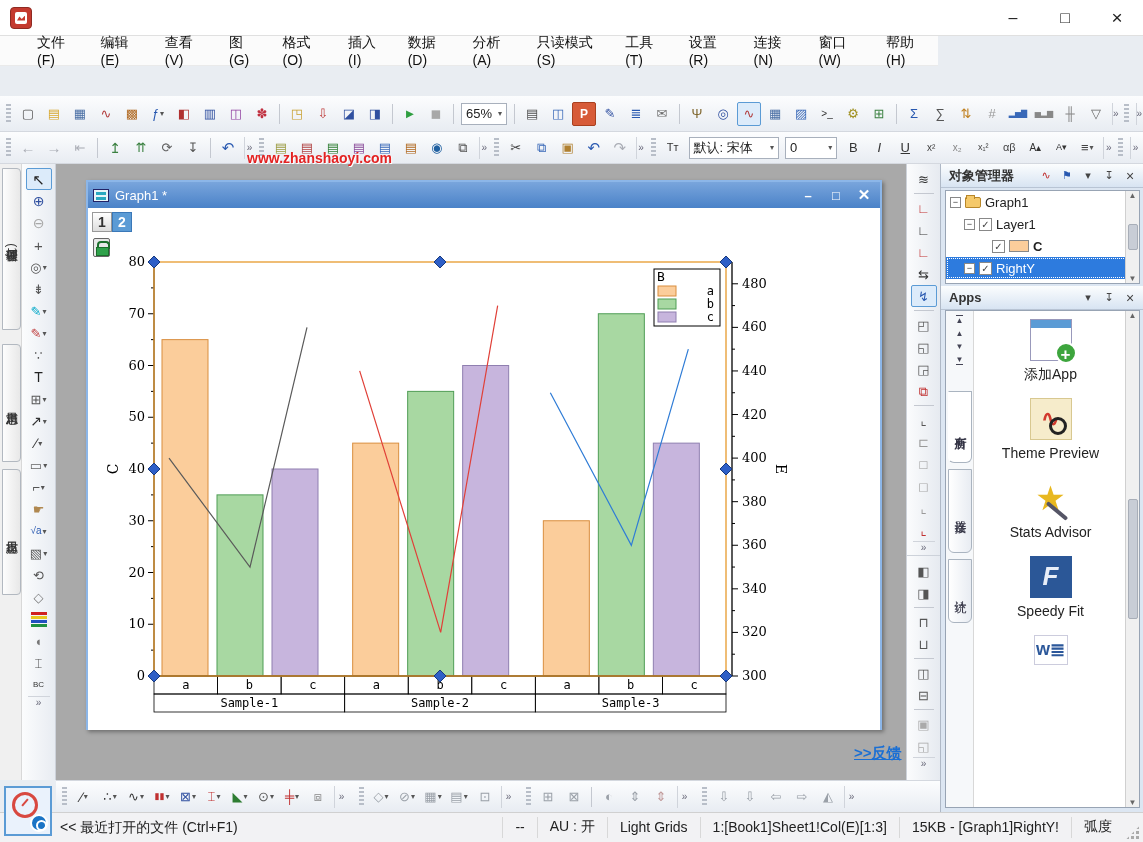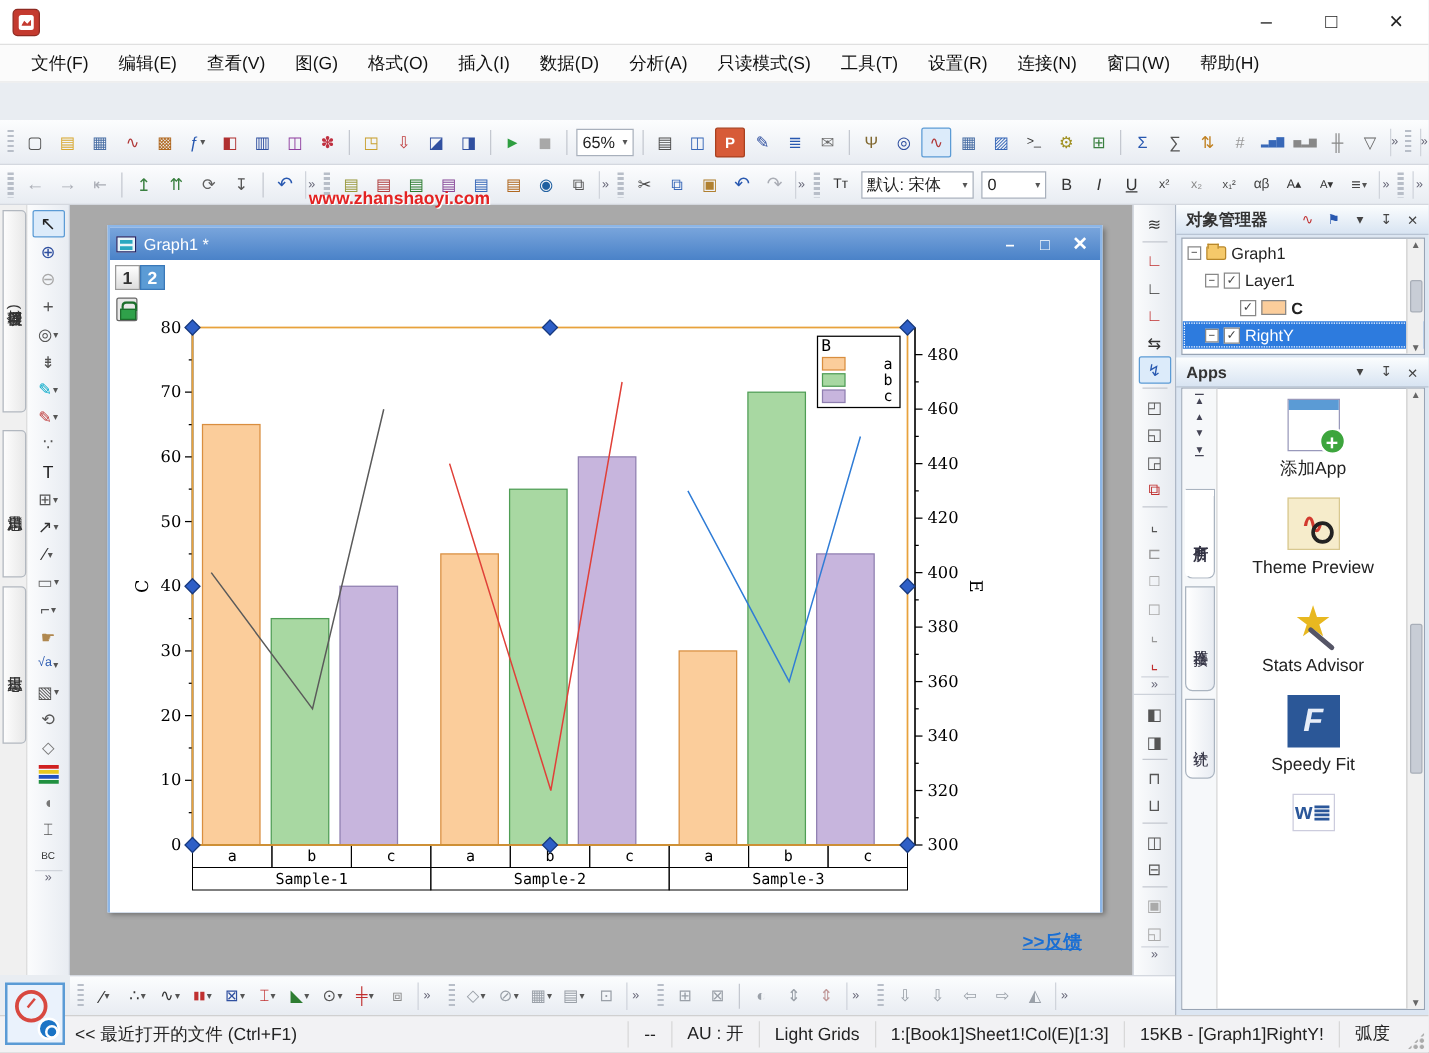--- a/index.html
+++ b/index.html
@@ -9,21 +9,21 @@
   
   .titlebar{position:absolute;left:0;top:0;width:1143px;height:36px;background:#fff;border-bottom:1px solid #E0E0E0;display:flex;align-items:center;}
   .origin-logo{width:22px;height:22px;margin:0 8px 0 10px;background:#C43A2F;border-radius:4px;position:relative;border:1px solid #8E2A22;}
   .origin-logo::after{content:"";position:absolute;left:4px;top:4px;width:12px;height:12px;background:#fff;border-radius:2px;}
   .origin-logo::before{content:"";position:absolute;left:6px;top:8px;width:8px;height:5px;background:#C43A2F;z-index:2;clip-path:polygon(0 100%,30% 20%,60% 70%,100% 0,100% 100%);}
   .titletext{font-size:14px;color:#111;white-space:nowrap;}
   .wcontrols{margin-left:auto;display:flex;height:36px;}
   .wbtn{width:52px;height:36px;display:flex;align-items:center;justify-content:center;font-size:16px;color:#222;}
 
   
-  .menubar{position:absolute;left:0;top:36px;width:1143px;height:30px;background:#FBFBFB;display:flex;align-items:center;padding-left:14px;gap:2px;border-bottom:1px solid #EAEAEA;}
+  .menubar{position:absolute;left:0;top:36px;width:938px;height:30px;background:#FBFBFB;display:flex;align-items:center;padding-left:26px;gap:2px;border-bottom:1px solid #EAEAEA;}
   .menuitem{padding:4px 11px;font-size:14px;color:#111;}
 
   
   .searchrow{position:absolute;left:0;top:66px;width:1143px;height:30px;background:#FBFBFB;display:flex;align-items:center;padding-left:12px;}
   .searchbox{width:250px;height:24px;border:1px solid #A8B4C0;border-radius:12px;background:#fff;display:flex;align-items:center;padding-left:8px;gap:6px;color:#333;font-size:13px;}
   .mag{width:10px;height:10px;border:2px solid #C03030;border-radius:50%;position:relative;flex:0 0 auto;}
   .mag::after{content:"";position:absolute;width:6px;height:2px;background:#2858B0;transform:rotate(45deg);left:8px;top:9px;}
 
   
   .tbrow{position:absolute;left:0;width:1143px;background:linear-gradient(#FCFDFE,#E8ECF2);border-bottom:1px solid #D4D8DF;display:flex;align-items:center;}
@@ -51,21 +51,21 @@
   .wm2{position:absolute;left:247px;top:150px;font-size:14px;font-weight:bold;color:#E32222;z-index:60;text-shadow:1px 1px 0 #fff;}
 
   
   .lstrip{position:absolute;left:0;top:164px;width:22px;height:616px;background:#F0F0F0;border-right:1px solid #D8D8D8;}
   .ltab{position:absolute;left:2px;width:19px;background:linear-gradient(90deg,#FDFDFD,#E8E8E8);border:1px solid #B2B8C0;border-radius:0 4px 4px 0;writing-mode:vertical-rl;text-align:center;font-size:12px;color:#333;display:flex;align-items:center;justify-content:center;}
   .ltools{position:absolute;left:22px;top:164px;width:34px;height:616px;background:linear-gradient(90deg,#FBFCFD,#E8ECF2);border-right:1px solid #CDD2DA;}
   .ltools .tbtn{width:26px;height:22px;}
 
   
   .mdi{position:absolute;left:56px;top:164px;width:850px;height:616px;background:#A9A9A9;}
-  .feedback{position:absolute;left:818px;top:744px;color:#1A6FD4;font-weight:bold;font-size:15px;text-decoration:underline;z-index:20;}
+  .feedback{position:absolute;left:854px;top:744px;color:#1A6FD4;font-weight:bold;font-size:15px;text-decoration:underline;z-index:20;}
 
   
   .gwin{position:absolute;left:86px;top:180px;width:796px;height:550px;border:2px solid #8CB6E8;background:#fff;box-shadow:2px 2px 4px rgba(0,0,0,.35);z-index:10;}
   .gtitle{height:26px;background:linear-gradient(#79A5DC,#4A82C8);display:flex;align-items:center;color:#fff;font-size:13px;padding-left:5px;gap:6px;}
   .gicon{width:16px;height:13px;background:#E8F4F8;border:1px solid #226;position:relative;}
   .gicon::after{content:"";position:absolute;left:2px;top:2px;width:10px;height:3px;background:#2AA8C0;box-shadow:0 5px 0 #2AA8C0;}
   .gbtns{margin-left:auto;display:flex;gap:2px;padding-right:3px;}
   .gbtn{width:26px;height:20px;display:flex;align-items:center;justify-content:center;color:#fff;font-size:13px;font-weight:bold;}
   .gcontent{position:relative;width:792px;height:522px;background:#fff;overflow:hidden;}
   .ptabs{position:absolute;left:4px;top:4px;display:flex;z-index:5;}

